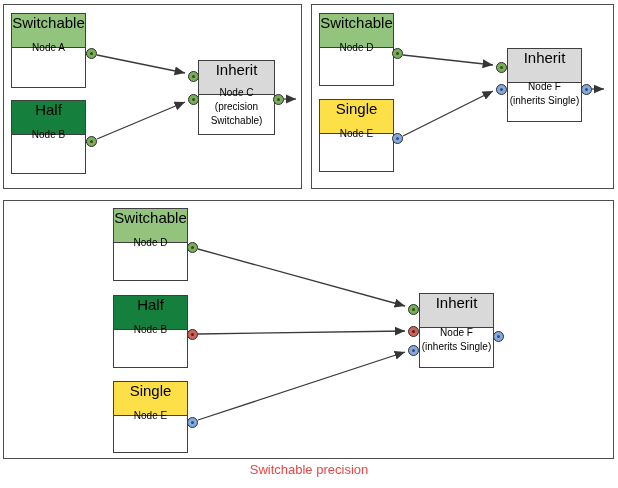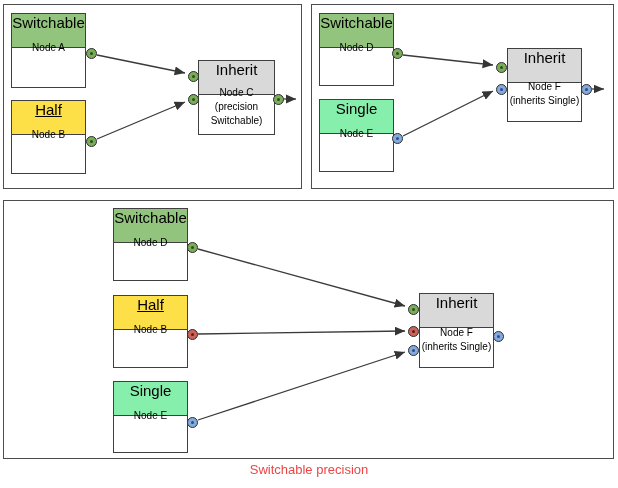--- a/index.html
+++ b/index.html
@@ -8,22 +8,22 @@
     font-family:"Liberation Sans", sans-serif;color:#000;overflow:hidden;
   }
   .panel{position:absolute;border:1.5px solid #4d4d4d;background:#ffffff;box-sizing:border-box;}
   .wires{position:absolute;left:0;top:0;width:618px;height:488px;pointer-events:none;}
   .node{position:absolute;border:1.5px solid #3f3f3f;background:#ffffff;box-sizing:border-box;}
   .node-header{
     height:34px;line-height:17px;text-align:center;font-size:15px;
     border-bottom:1.5px solid #3f3f3f;box-sizing:border-box;overflow:hidden;white-space:nowrap;
   }
   .hdr-switchable{background:#93c47d;}
-  .hdr-half{background:#fde047;text-decoration:underline;}
-  .hdr-single{background:#86efac;}
+  .hdr-half{background:#15803d;}
+  .hdr-single{background:#fde047;}
   .hdr-inherit{background:#d9d9d9;}
   .node-body{
     position:absolute;left:0;right:0;top:18px;bottom:0;
     font-size:10px;line-height:14px;text-align:center;
   }
   .body-top{padding-top:9px;}
   .body-center{display:flex;align-items:center;justify-content:center;padding:1px;}
   .port{
     position:absolute;width:11px;height:11px;border-radius:50%;
     border:1px solid #2e2e2e;box-sizing:border-box;

